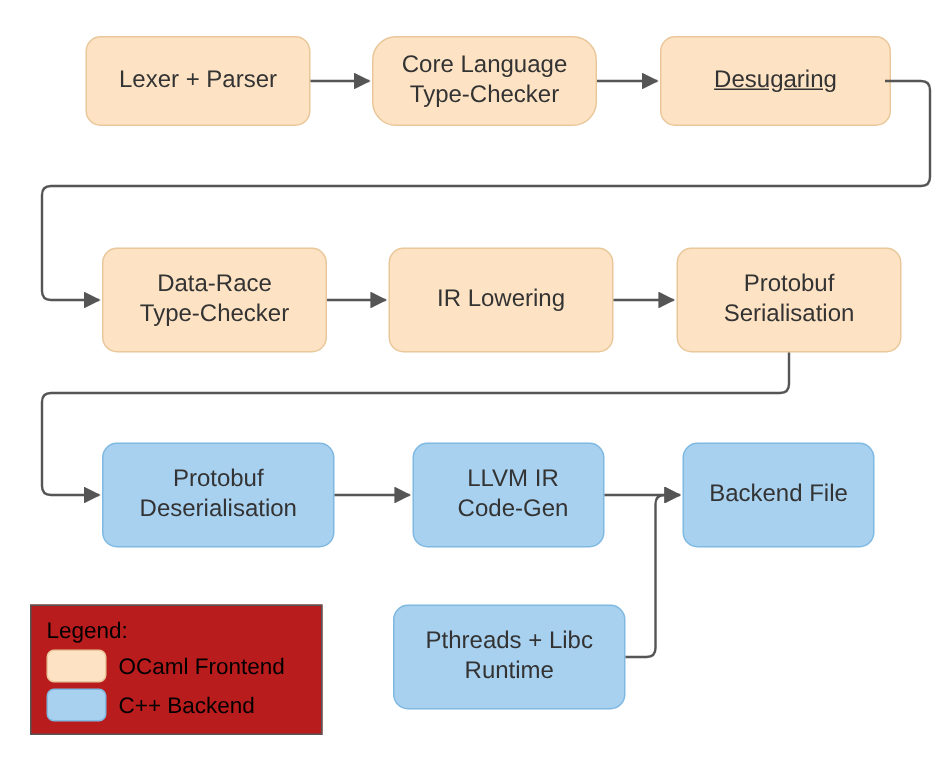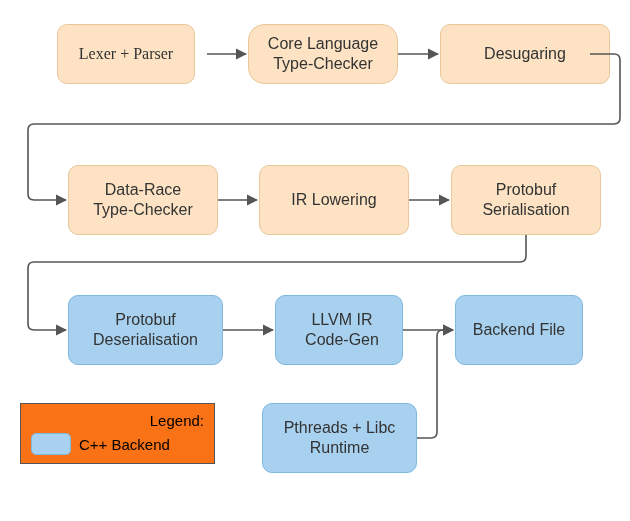--- a/index.html
+++ b/index.html
@@ -27,24 +27,23 @@
     background: #fde3c4;
     border: 1px solid #e9c79a;
   }
   .cpp {
     background: #a8d1f0;
     border: 1px solid #7fb8e0;
   }
   .legend {
     position: absolute;
     border: 1.5px solid #555;
-    background: #f97316;
+    background: #b91c1c;
     font-size: 15px;
     padding: 8px 10px;
-    text-align: right;
   }
   .legend-row {
     display: flex;
     align-items: center;
     margin-top: 4px;
   }
   .swatch {
     width: 40px;
     height: 22px;
     border-radius: 5px;
@@ -54,27 +53,27 @@
   svg.connectors {
     position: absolute;
     left: 0; top: 0;
     width: 630px; height: 521px;
     pointer-events: none;
   }
 </style>
 </head>
 <body>
 
-<div class="node ocaml" style="left:57px; top:24px; width:138px; height:60px;font-family:Liberation Serif, serif;">
+<div class="node ocaml" style="left:57px; top:24px; width:150px; height:60px;">
   <span>Lexer + Parser</span>
 </div>
 <div class="node ocaml" style="left:248px; top:24px; width:150px; height:60px;border-radius:16px;">
   <span>Core Language<br>Type-Checker</span>
 </div>
-<div class="node ocaml" style="left:440px; top:24px; width:170px; height:60px;">
+<div class="node ocaml" style="left:440px; top:24px; width:154px; height:60px;text-decoration:underline;">
   <span>Desugaring</span>
 </div>
 
 <div class="node ocaml" style="left:68px; top:165px; width:150px; height:70px;">
   <span>Data-Race<br>Type-Checker</span>
 </div>
 <div class="node ocaml" style="left:259px; top:165px; width:150px; height:70px;">
   <span>IR Lowering</span>
 </div>
 <div class="node ocaml" style="left:451px; top:165px; width:150px; height:70px;">
@@ -90,20 +89,24 @@
 <div class="node cpp" style="left:455px; top:295px; width:128px; height:70px;">
   <span>Backend File</span>
 </div>
 
 <div class="node cpp" style="left:262px; top:403px; width:155px; height:70px;">
   <span>Pthreads + Libc<br>Runtime</span>
 </div>
 
 <div class="legend" style="left:20px; top:403px; width:195px;">
   <div>Legend:</div>
+  <div class="legend-row">
+    <div class="swatch ocaml"></div>
+    <span>OCaml Frontend</span>
+  </div>
   <div class="legend-row">
     <div class="swatch cpp"></div>
     <span>C++ Backend</span>
   </div>
 </div>
 
 <svg class="connectors">
   <defs>
     <marker id="arrow" viewBox="0 0 10 10" refX="9" refY="5" markerWidth="7" markerHeight="7" orient="auto-start-reverse">
       <path d="M 0 0 L 10 5 L 0 10 z" fill="#555"></path>

